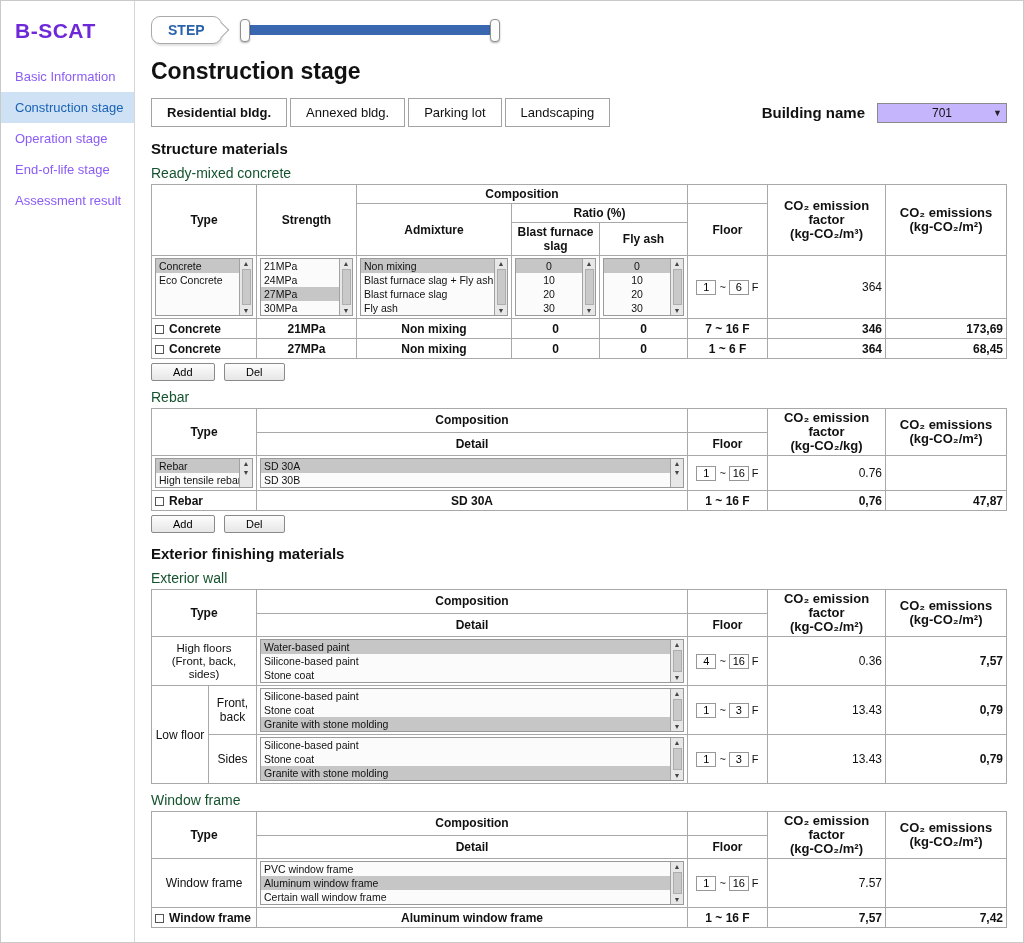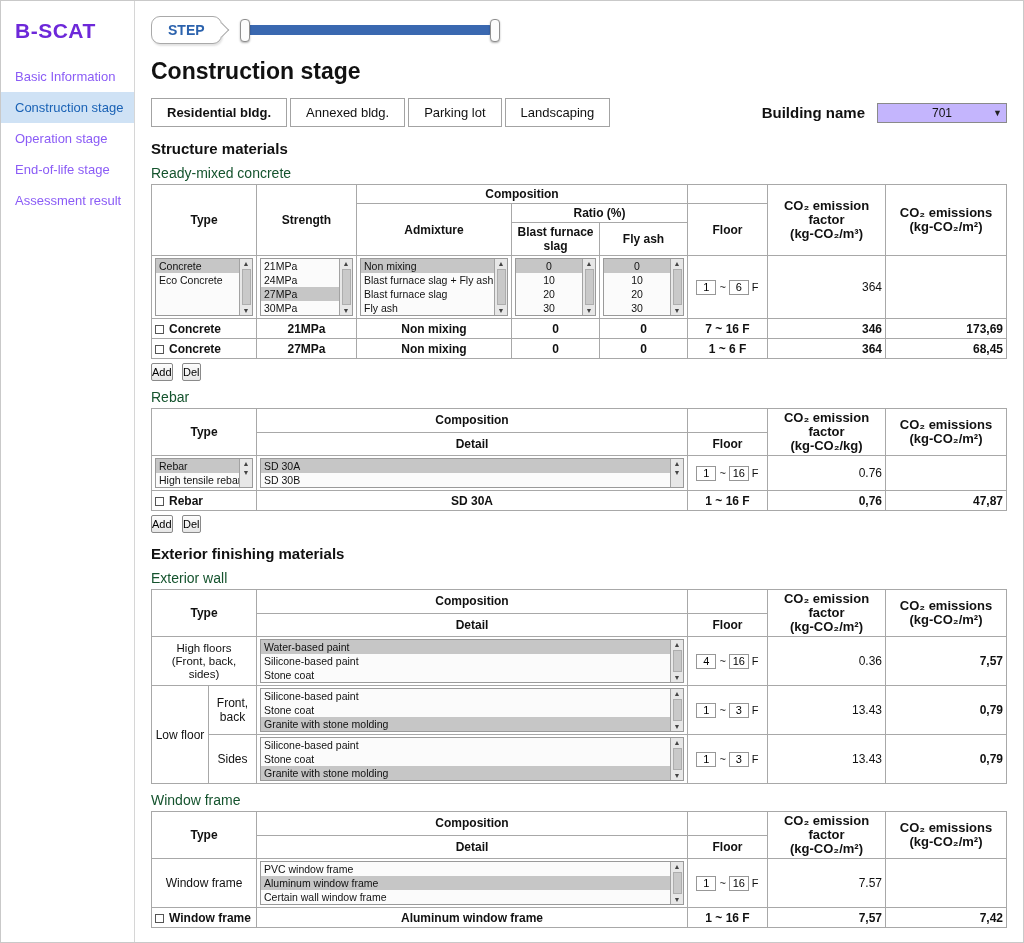--- a/index.html
+++ b/index.html
@@ -72,21 +72,21 @@
   .floor-input { width:20px; height:15px; border:1px solid #979797; font-size:11px; text-align:center;
     font-family:inherit; padding:0; background:#fff; }
   .tilde, .funit { font-size:11px; }
 
   
   .cb { display:inline-block; width:9px; height:9px; border:1px solid #555; background:#fff;
     margin-right:5px; vertical-align:-1px; cursor:pointer; }
 
   .btn-row { margin:3px 0 6px; }
   .btn { border:1px solid #8a8a8a; background:linear-gradient(#fdfdfd,#e6e6e6); font-size:11px;
-    font-family:inherit; padding:2px 0; margin-right:5px; border-radius:2px; cursor:pointer; }
+    font-family:inherit; padding:2px 21px; margin-right:5px; border-radius:2px; cursor:pointer; }
 </style>
 </head>
 <body>
 
 <div class="page">
 
   <aside class="sidebar">
     <div class="logo">B-SCAT</div>
     <nav>
       <div class="nav-item">Basic Information</div>

